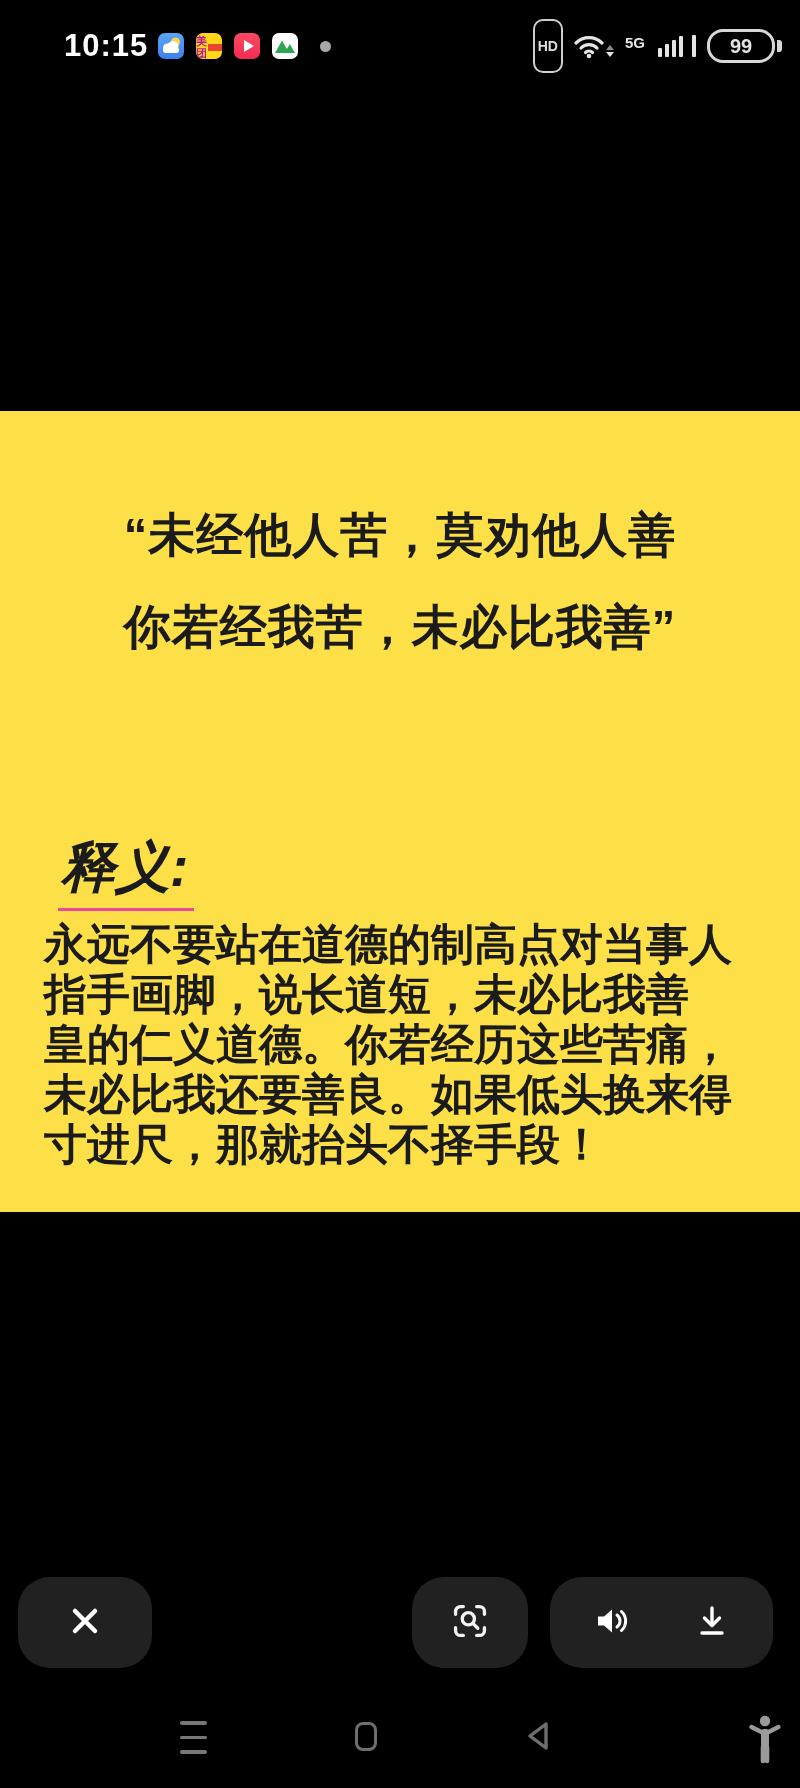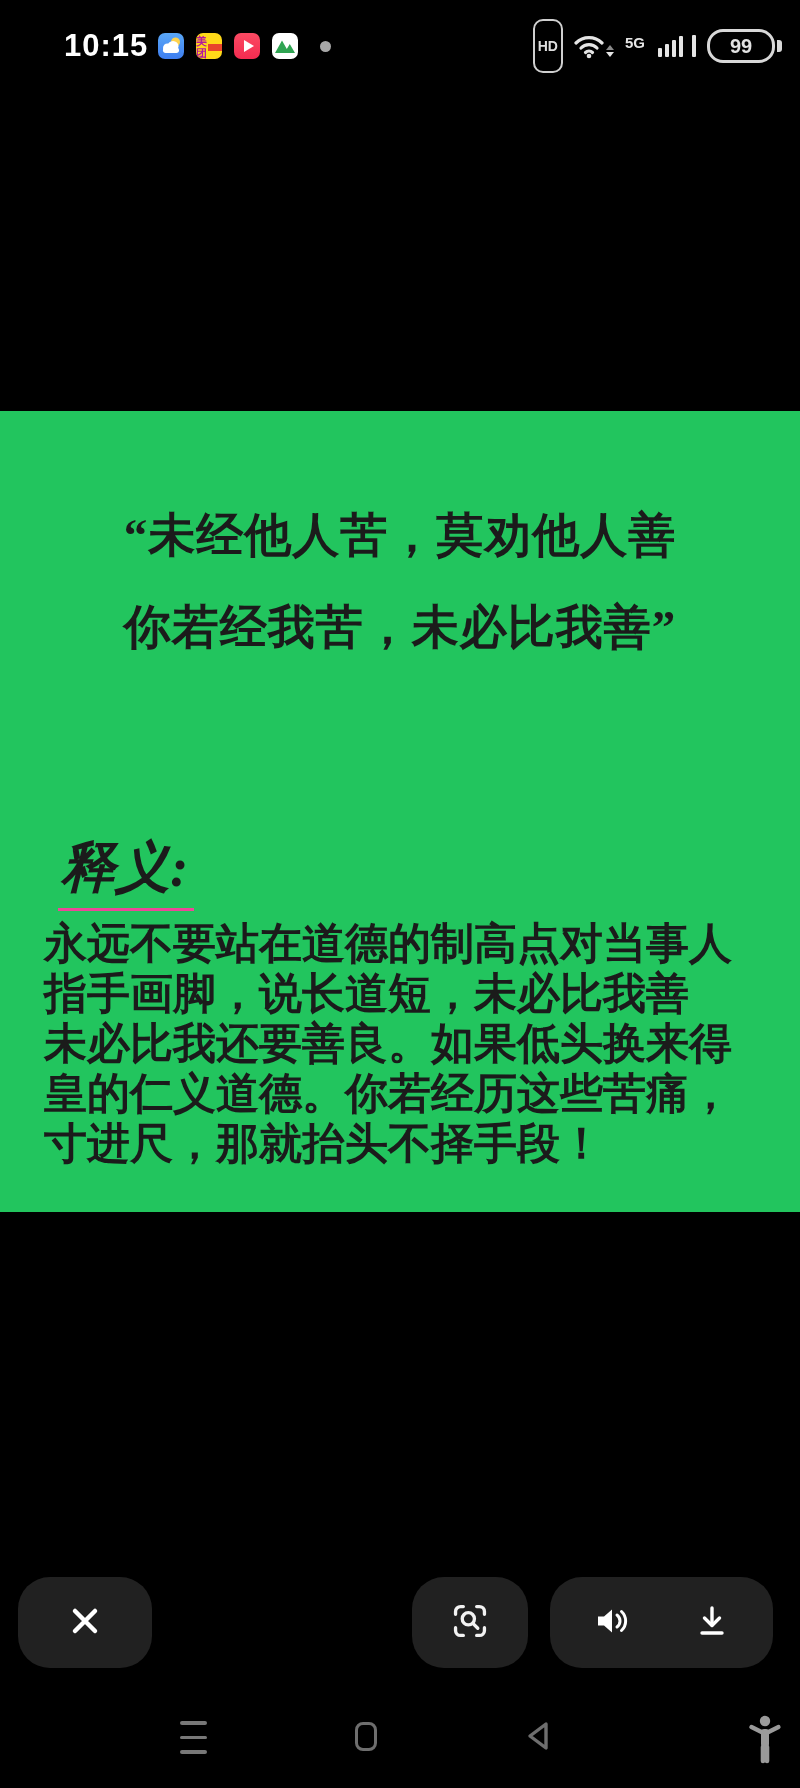--- a/index.html
+++ b/index.html
@@ -29,22 +29,22 @@
   .sigwrap{display:flex;align-items:flex-end;gap:3px;}
   .sig5g{color:#e5e5e5;font-size:15px;font-weight:bold;line-height:15px;align-self:flex-start;margin-right:10px;}
   .bar{width:4px;background:#e5e5e5;border-radius:1px;}
   .sim2{width:4px;height:22px;background:#e5e5e5;border-radius:1px;margin-left:6px;}
   .battery{display:flex;align-items:center;}
   .battbody{width:62px;height:28px;border:3px solid #d8d8d8;border-radius:16px;display:flex;
             align-items:center;justify-content:center;color:#e2e2e2;font-size:20px;font-weight:600;}
   .battnub{width:5px;height:12px;background:#d8d8d8;border-radius:0 3px 3px 0;margin-left:2px;}
 
   
-  .card{position:absolute;left:0;top:411px;width:800px;height:801px;background:#22c55e;
-        font-family:Liberation Serif, serif;color:#1b1b1b;}
+  .card{position:absolute;left:0;top:411px;width:800px;height:801px;background:#fde047;
+        font-family:Liberation Sans, sans-serif;color:#1b1b1b;}
   .quote{position:absolute;top:78px;left:0;width:800px;text-align:center;
          font-size:47px;font-weight:bold;line-height:92px;letter-spacing:1px;}
   .shiyi{position:absolute;left:58px;top:420px;font-size:55px;font-weight:bold;
          border-bottom:3px solid #ec4899;padding:0 6px 3px 2px;font-style:italic;}
   .para{position:absolute;left:44px;top:508px;width:730px;font-size:43px;font-weight:bold;line-height:50px;}
 
   
   .btn{position:absolute;top:1577px;height:91px;background:#212121;border-radius:32px;
        display:flex;align-items:center;justify-content:center;}
   .btn-close{left:18px;width:134px;}
@@ -128,22 +128,22 @@
 
   <div class="card">
     <div class="quote">
       <div>“未经他人苦，莫劝他人善</div>
       <div>你若经我苦，未必比我善”</div>
     </div>
     <div class="shiyi">释义:</div>
     <div class="para">
       <div>永远不要站在道德的制高点对当事人</div>
       <div>指手画脚，说长道短，未必比我善</div>
+      <div>皇的仁义道德。你若经历这些苦痛，</div>
       <div>未必比我还要善良。如果低头换来得</div>
-      <div>皇的仁义道德。你若经历这些苦痛，</div>
       <div>寸进尺，那就抬头不择手段！</div>
     </div>
   </div>
 
   <div class="btn btn-close">
     <span>
       <svg width="36" height="36" viewBox="0 0 36 36">
         <path d="M8 8 L28 28 M28 8 L8 28" stroke="#fff" stroke-width="4.5" stroke-linecap="round" fill="none"></path>
       </svg>
     </span>

